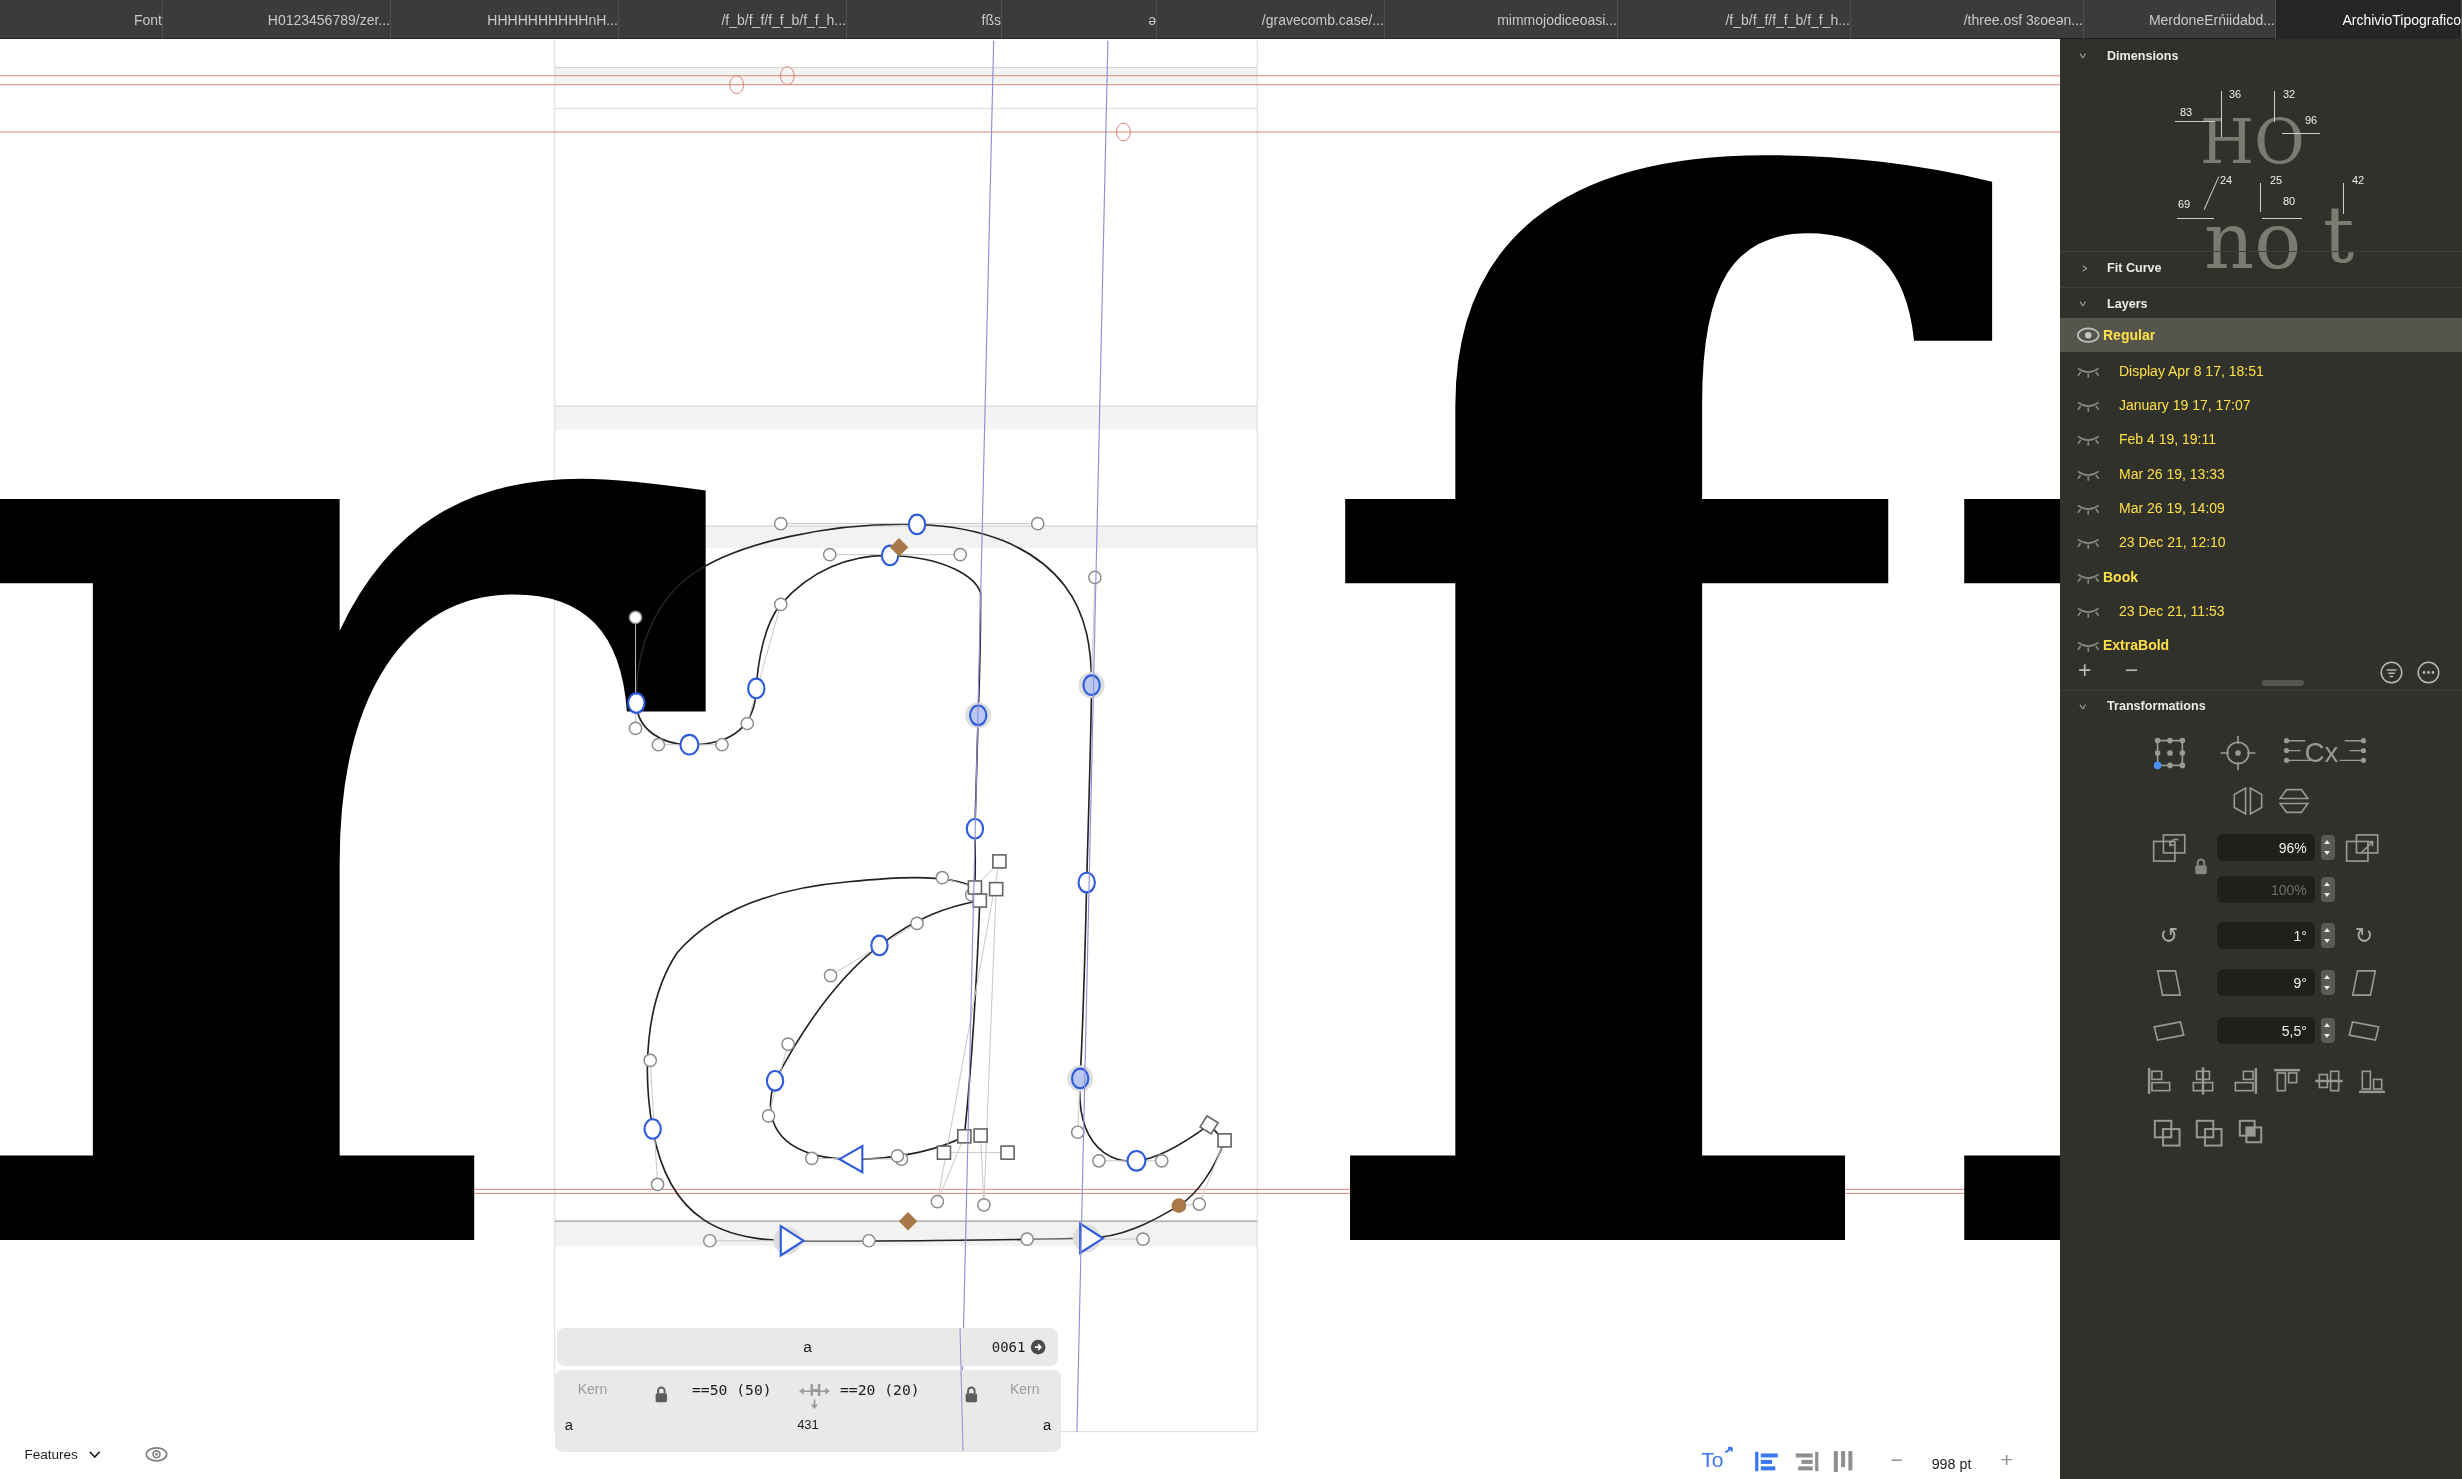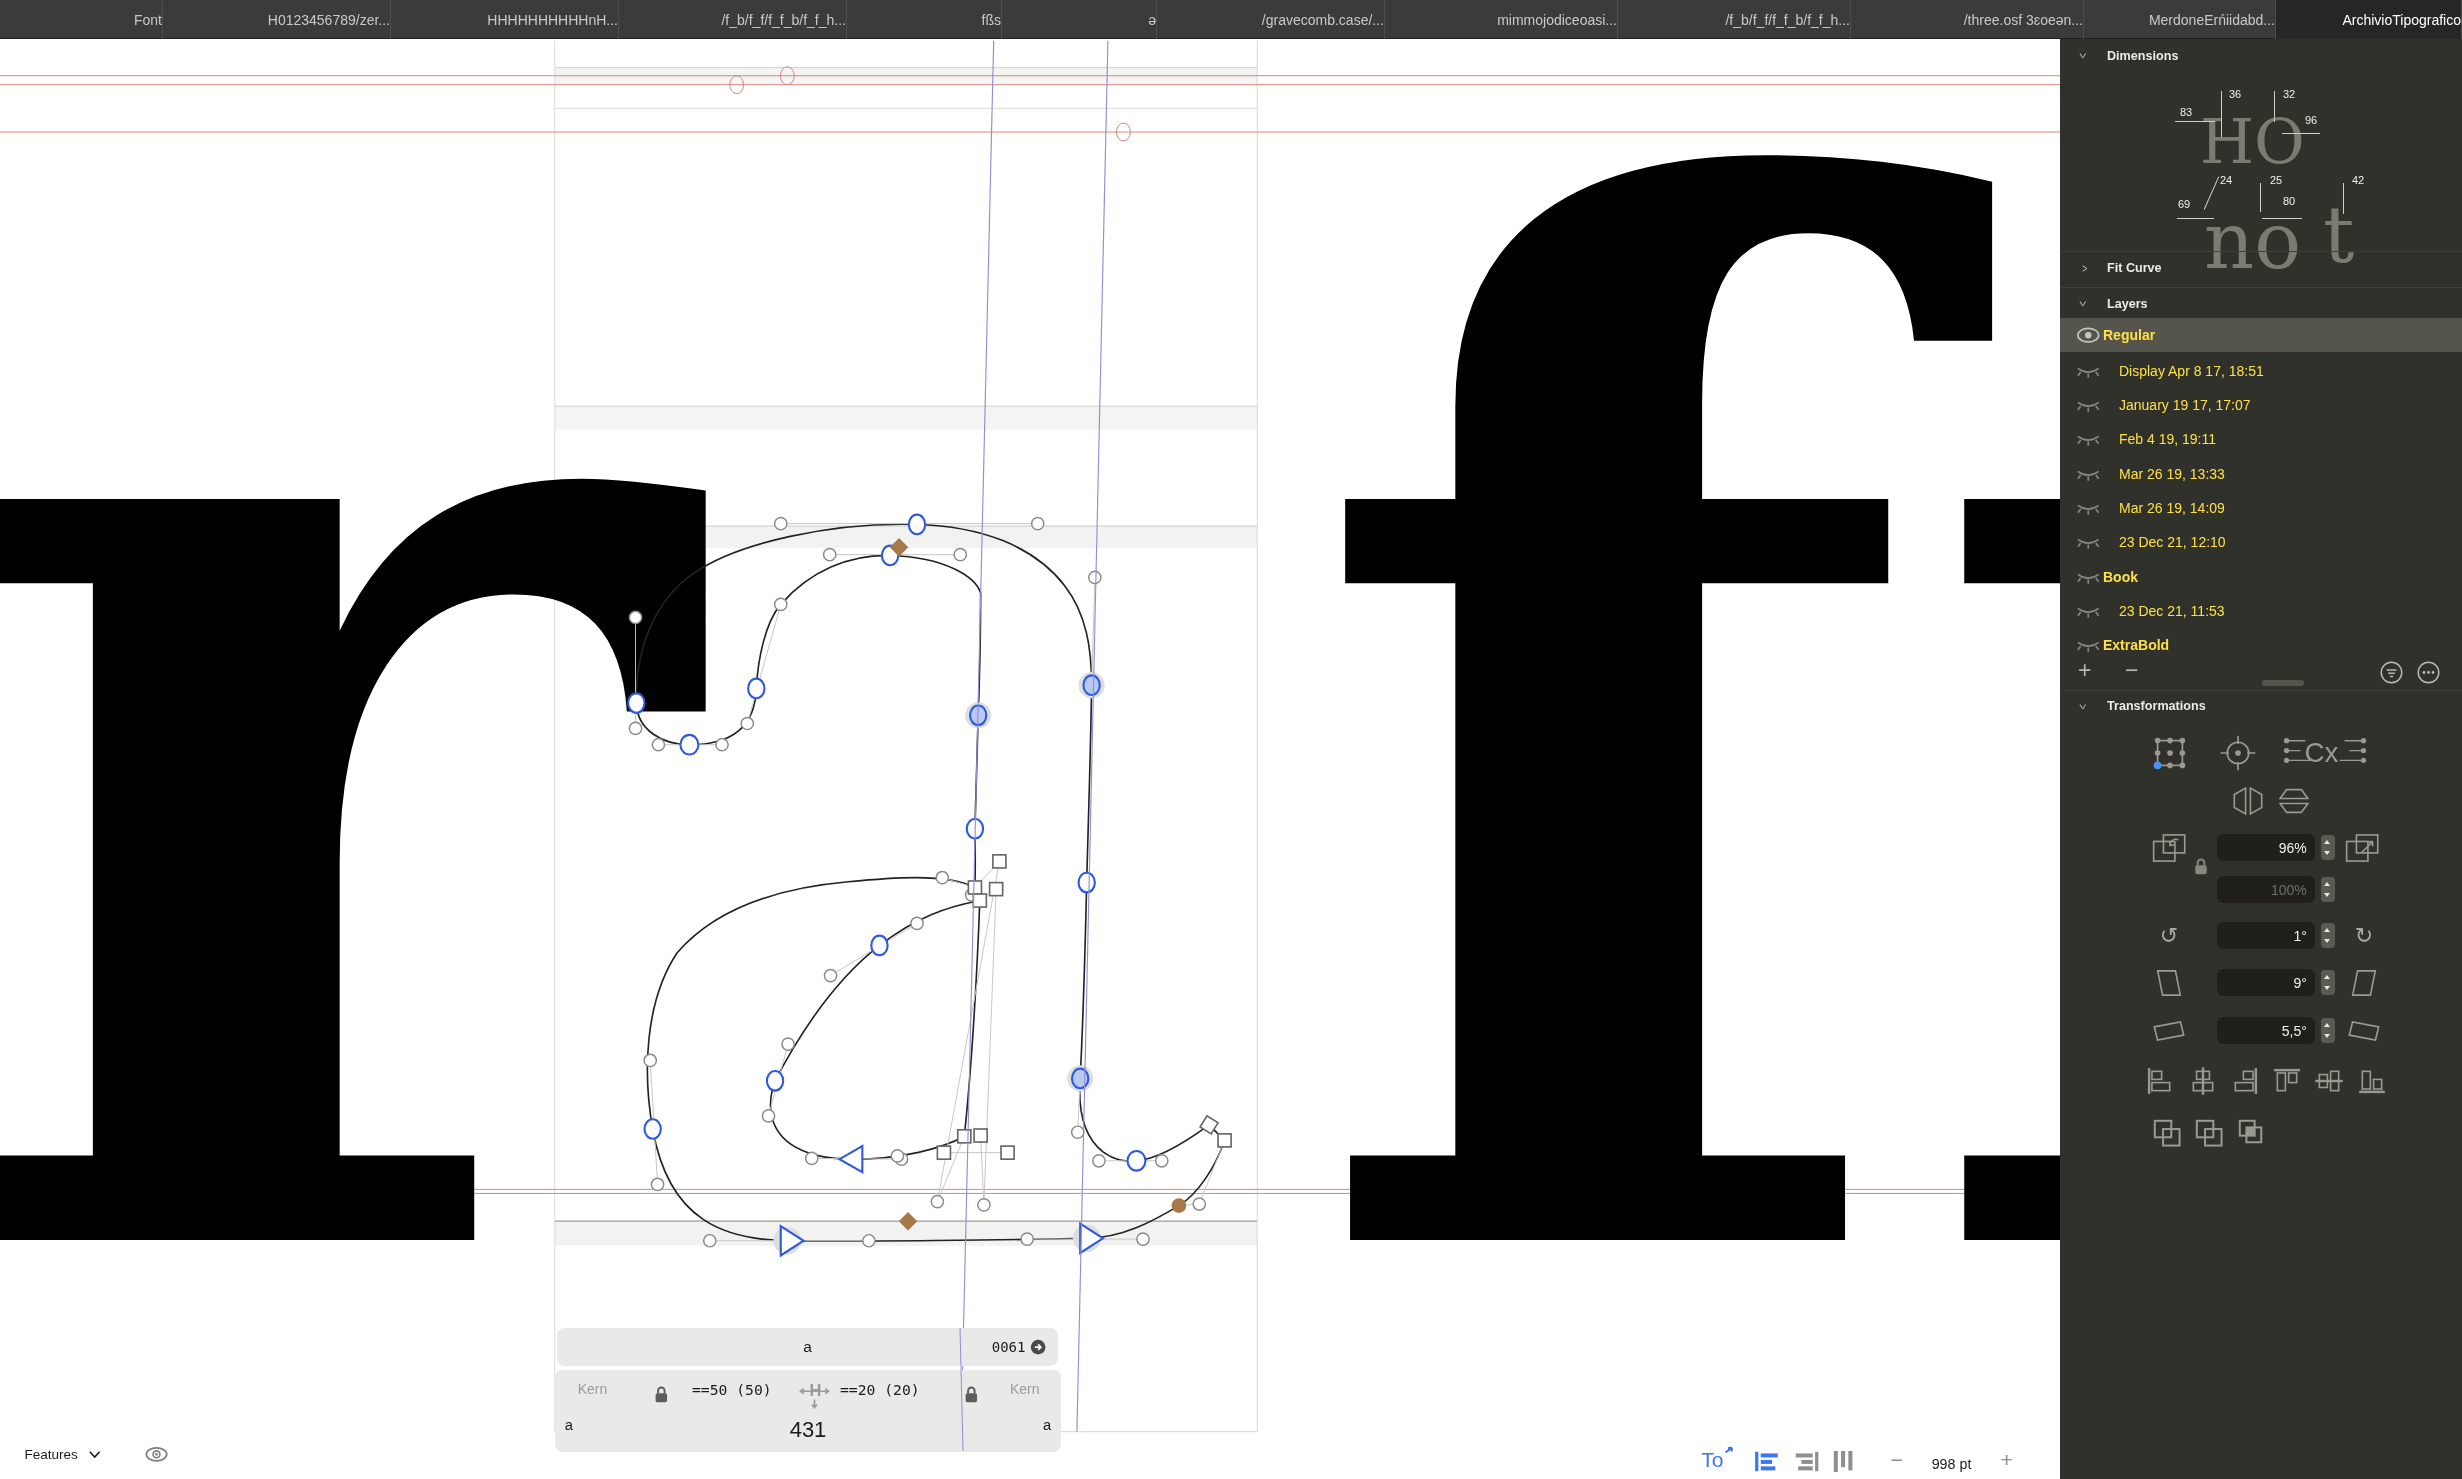--- a/index.html
+++ b/index.html
@@ -21,21 +21,21 @@
   .bubble-main{left:555px;top:1331px;width:506px;height:82px;}
   .bubble .glyphname{position:absolute;left:0;top:0;width:100%;height:38px;display:flex;
       align-items:center;justify-content:center;font-size:15.5px;color:#1b1b1b;}
   .unicode-wrap{position:absolute;right:11.4px;top:0;height:38px;display:flex;align-items:center;gap:4.9px;}
   .unicode{font-family:"DejaVu Sans Mono",monospace;font-size:14px;color:#1b1b1b;}
   .kern-row{position:absolute;left:8px;top:11.4px;width:100%;height:24.5px;}
   .kern-label{position:absolute;font-size:14px;color:#9b9b98;}
   .kern-val{position:absolute;font-family:"DejaVu Sans Mono",monospace;font-size:14.7px;color:#1b1b1b;}
   .width-row{position:absolute;left:0;top:47px;width:100%;height:28px;}
   .neighbor{position:absolute;font-size:14.7px;color:#1b1b1b;}
-  .advwidth{position:absolute;left:0;width:100%;text-align:center;font-size:22px;color:#1b1b1b;}
+  .advwidth{position:absolute;left:0;width:100%;text-align:center;font-size:13px;color:#1b1b1b;}
   
   .bb-text{color:#1c1c1c;font-size:13.5px;}
   .bb-icon{color:#8f8f8f;}
   
   #sidebar{position:absolute;left:2060px;top:39px;width:402px;height:1440px;background:#31312b;color:#e6e6e2;}
   .sec-title{position:absolute;font-size:12.6px;font-weight:600;color:#ebebe8;}
   .chev{position:absolute;color:#b4b4ac;font-size:9.8px;transform:scaleX(1.4);}
   .divider{position:absolute;left:0;width:402px;height:0.8px;background:#3f3f38;}
   .dim-letters{position:absolute;font-family:"DejaVu Serif",serif;color:#7b7b72;}
   .dim-num{position:absolute;font-size:11px;color:#efefec;transform:translate(-50%,-50%);}

